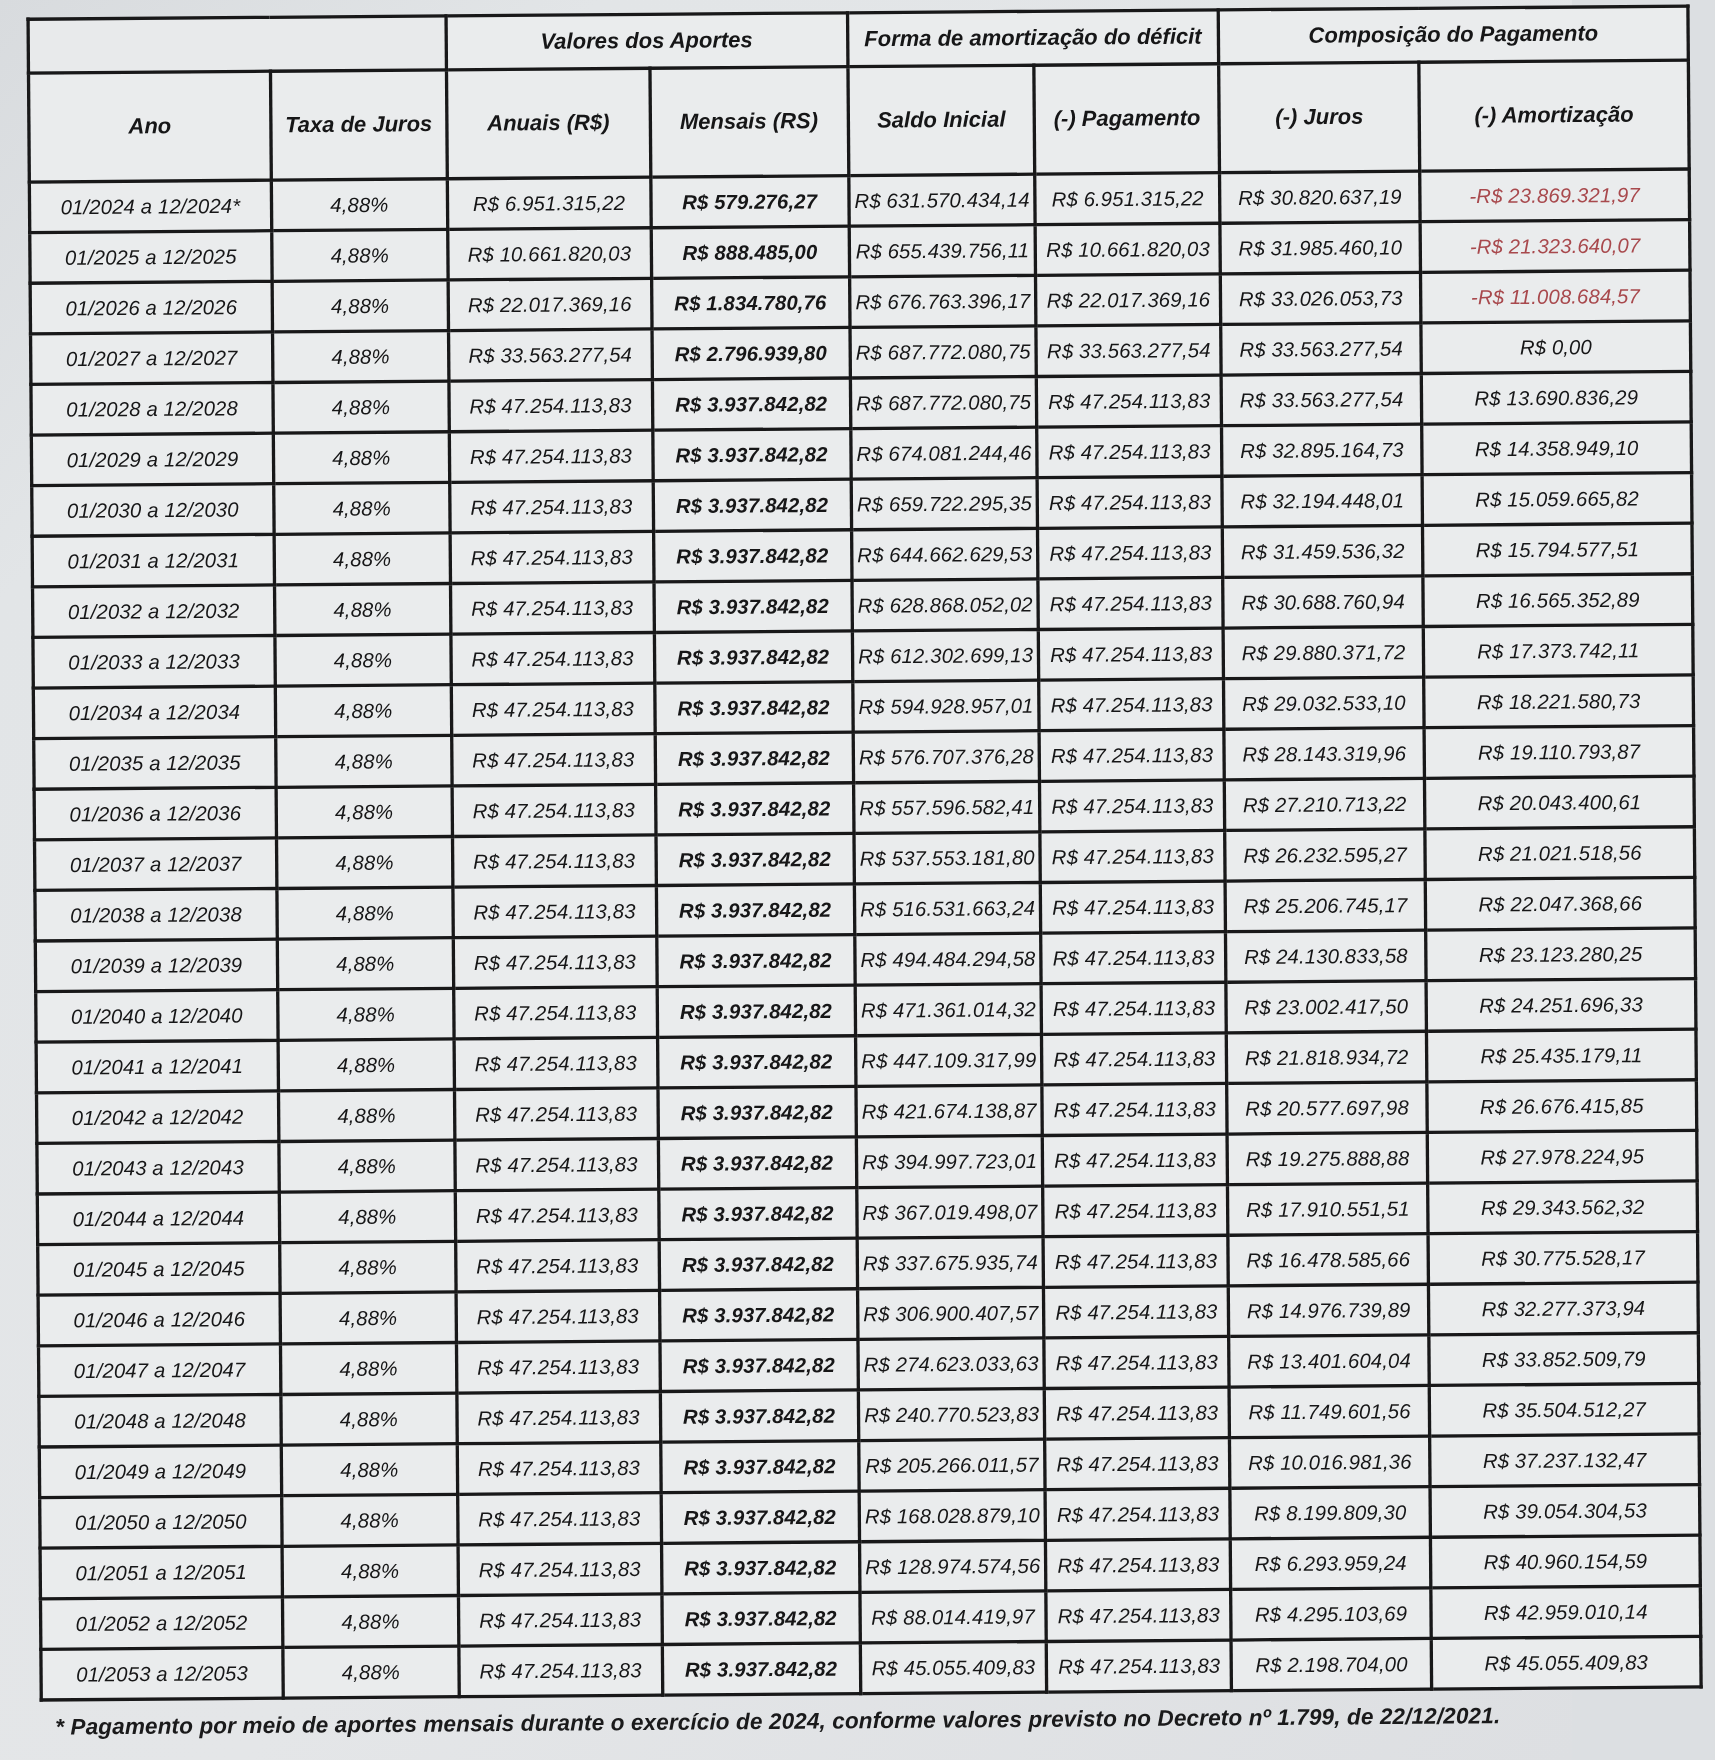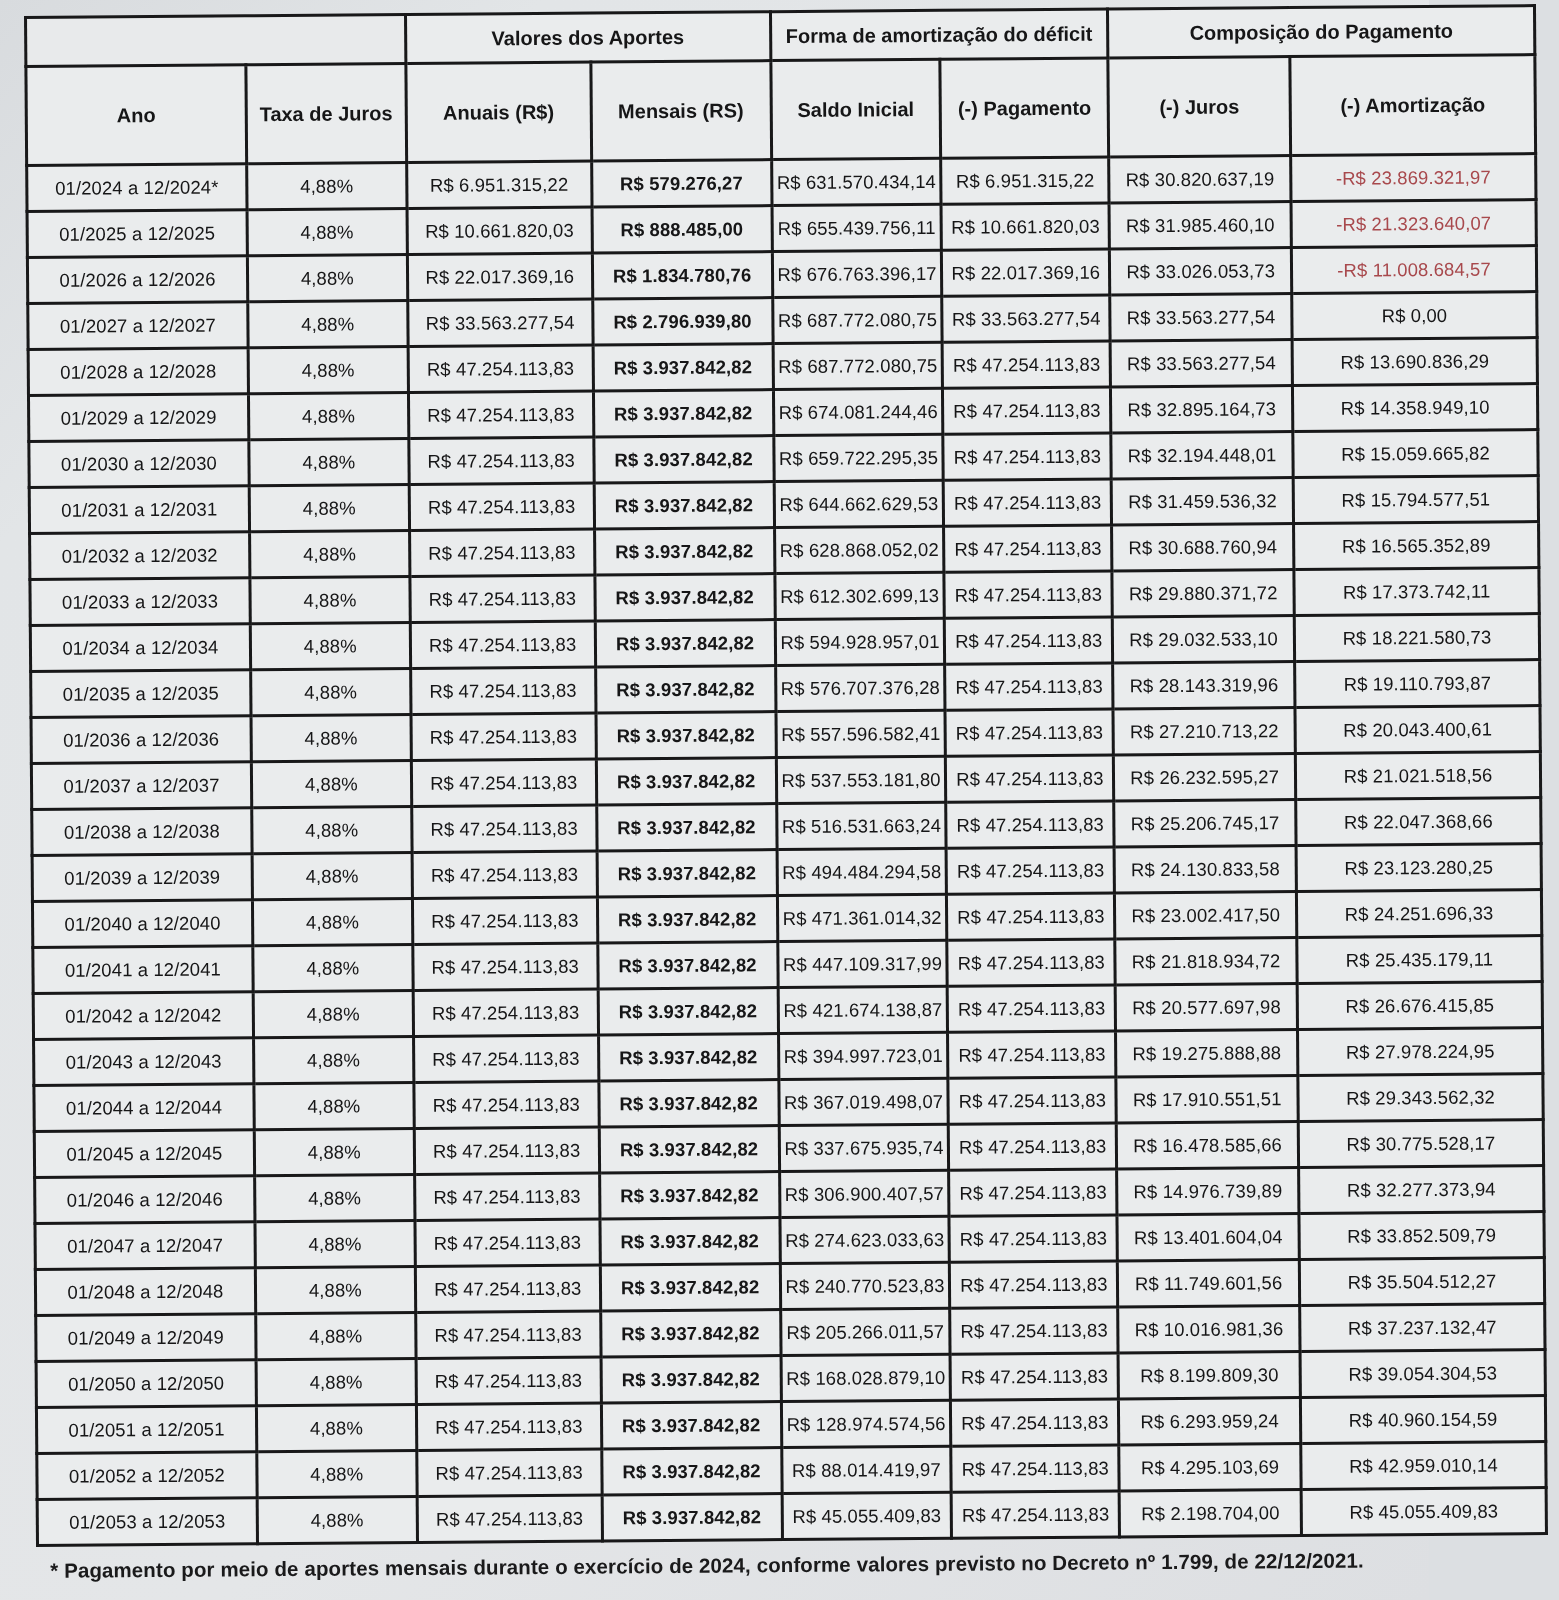--- a/index.html
+++ b/index.html
@@ -5,20 +5,21 @@
   html,body{margin:0;padding:0;}
   body{
     width:1559px;height:1600px;overflow:hidden;
     background:#dcdfe2;
     font-family:"Liberation Sans", sans-serif;
     color:#161617;
   }
   .page{
     position:relative;width:1429px;height:1600px;
     background:linear-gradient(135deg,#d8dbde 0%,#e2e5e7 18%,#e4e6e8 60%,#dddfe2 100%);
+    font-style:italic;
   }
   .sheet{
     position:absolute;left:24px;top:16px;width:1512px;
     transform:rotate(-0.45deg);
     transform-origin:left top;
   }
   table.amort{
     width:100%;
     border-collapse:collapse;
     table-layout:fixed;

